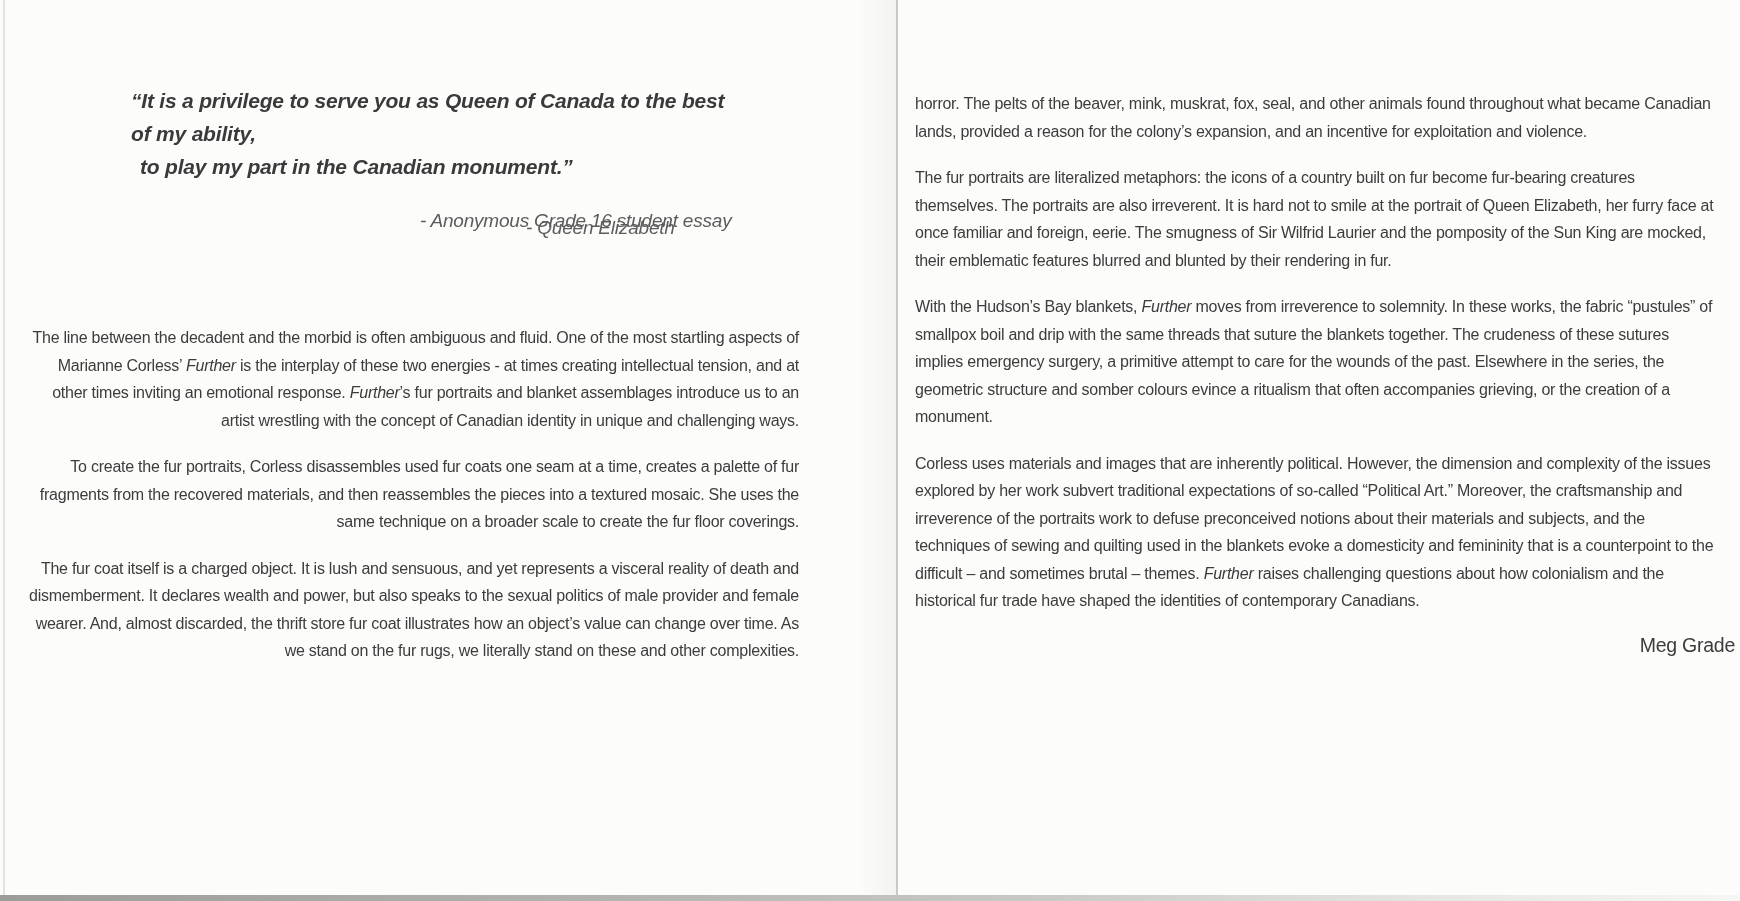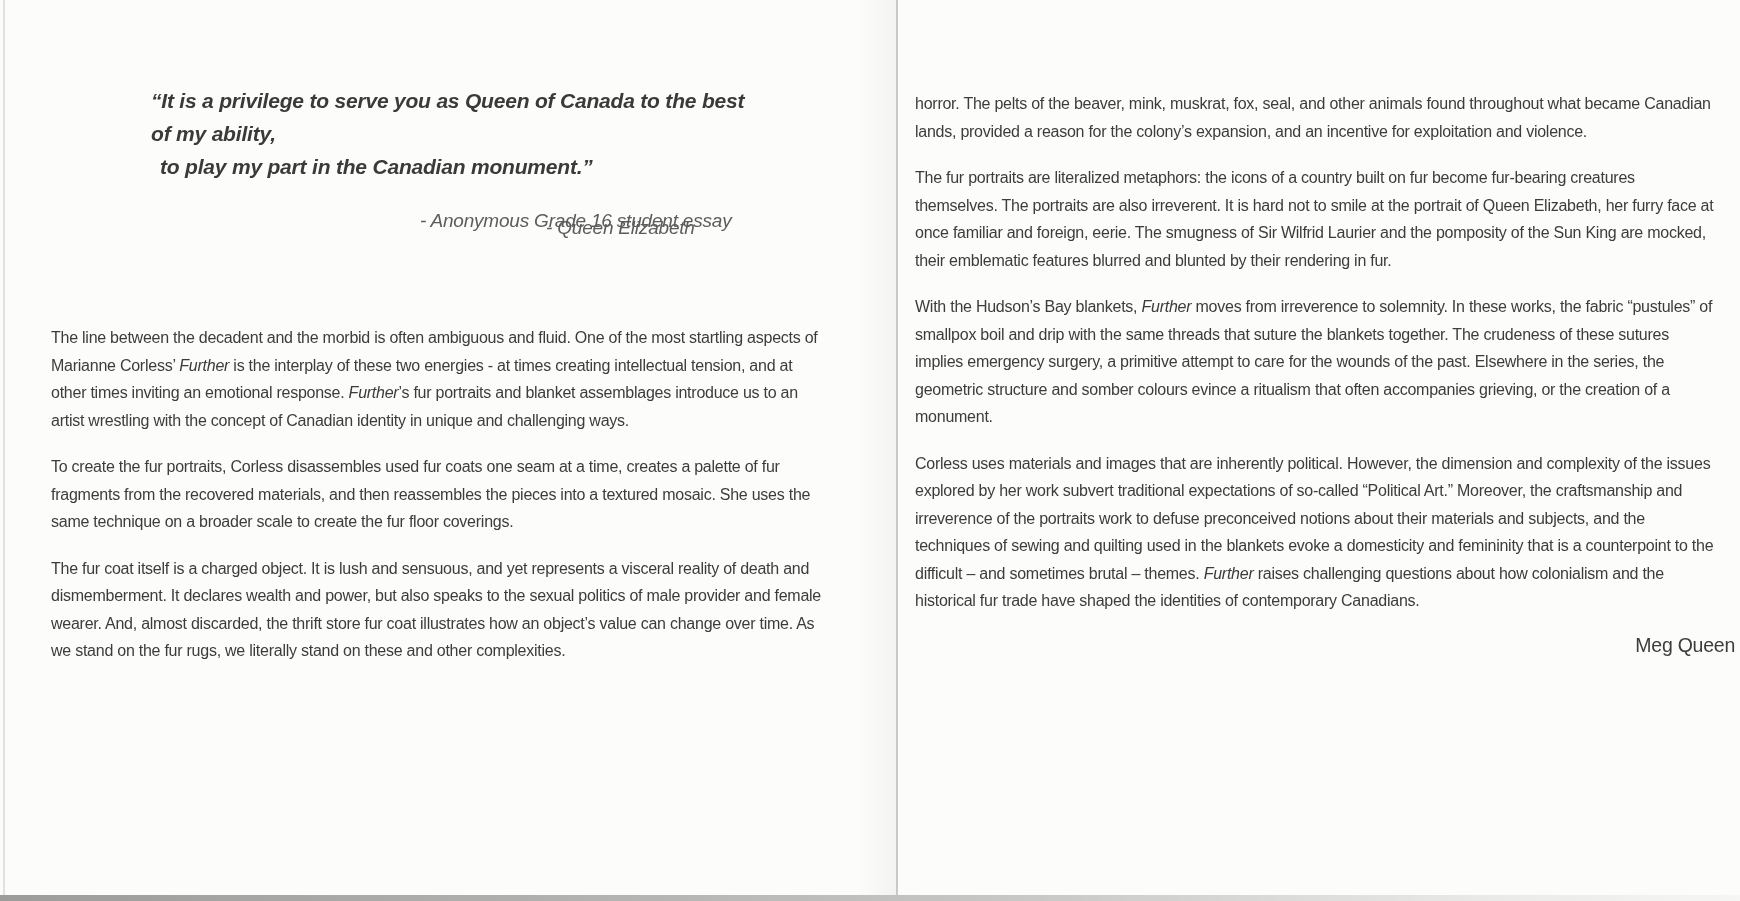--- a/index.html
+++ b/index.html
@@ -35,21 +35,21 @@
   .quote-block {
     position: absolute;
     font-weight: bold;
     font-style: italic;
     font-size: 21px;
     line-height: 33px;
     letter-spacing: -0.2px;
     color: #3a3a3a;
     width: 600px;
   }
-  #quote-queen { left: 151px; top: 84px; }
+  #quote-queen { left: 131px; top: 84px; }
   #quote-queen .quote-line-2 { padding-left: 9px; }
   #quote-student { left: 143px; top: 200px; }
 
   .attribution {
     font-weight: normal;
     font-style: italic;
     font-size: 19px;
     color: #5c5c5c;
     letter-spacing: -0.2px;
   }
@@ -59,21 +59,21 @@
   .body-column p {
     font-size: 16px;
     line-height: 27.5px;
     letter-spacing: -0.25px;
     color: #3c3c3c;
     margin-bottom: 19px;
   }
   .body-column em { font-style: italic; }
 
   #left-body {
-    position: absolute; left: 51px; top: 324px; width: 772px;
+    position: absolute; left: 27px; top: 324px; width: 772px; text-align: right;
   }
 
   
   #right-body {
     position: absolute; left: 915px; top: 90px; width: 800px;
   }
   .signature {
     width: 820px;
     text-align: right;
     font-size: 19.5px;
@@ -110,16 +110,16 @@
 
 </div>
 
 <div>
 
   <div class="body-column" id="right-body">
     <p><span>horror. The pelts of the beaver, mink, muskrat, fox, seal, and other animals found throughout what became Canadian lands, provided a reason for the colony’s expansion, and an incentive for exploitation and violence.</span></p>
     <p><span>The fur portraits are literalized metaphors: the icons of a country built on fur become fur-bearing creatures themselves. The portraits are also irreverent. It is hard not to smile at the portrait of Queen Elizabeth, her furry face at once familiar and foreign, eerie. The smugness of Sir Wilfrid Laurier and the pomposity of the Sun King are mocked, their emblematic features blurred and blunted by their rendering in fur.</span></p>
     <p><span>With the Hudson’s Bay blankets, </span><em>Further</em><span> moves from irreverence to solemnity. In these works, the fabric “pustules” of smallpox boil and drip with the same threads that suture the blankets together. The crudeness of these sutures implies emergency surgery, a primitive attempt to care for the wounds of the past. Elsewhere in the series, the geometric structure and somber colours evince a ritualism that often accompanies grieving, or the creation of a monument.</span></p>
     <p><span>Corless uses materials and images that are inherently political. However, the dimension and complexity of the issues explored by her work subvert traditional expectations of so-called “Political Art.” Moreover, the craftsmanship and irreverence of the portraits work to defuse preconceived notions about their materials and subjects, and the techniques of sewing and quilting used in the blankets evoke a domesticity and femininity that is a counterpoint to the difficult – and sometimes brutal – themes. </span><em>Further</em><span> raises challenging questions about how colonialism and the historical fur trade have shaped the identities of contemporary Canadians.</span></p>
-    <div class="signature">Meg Queen</div>
+    <div class="signature">Meg Grade</div>
   </div>
 
 </div>
 
 </body></html>

